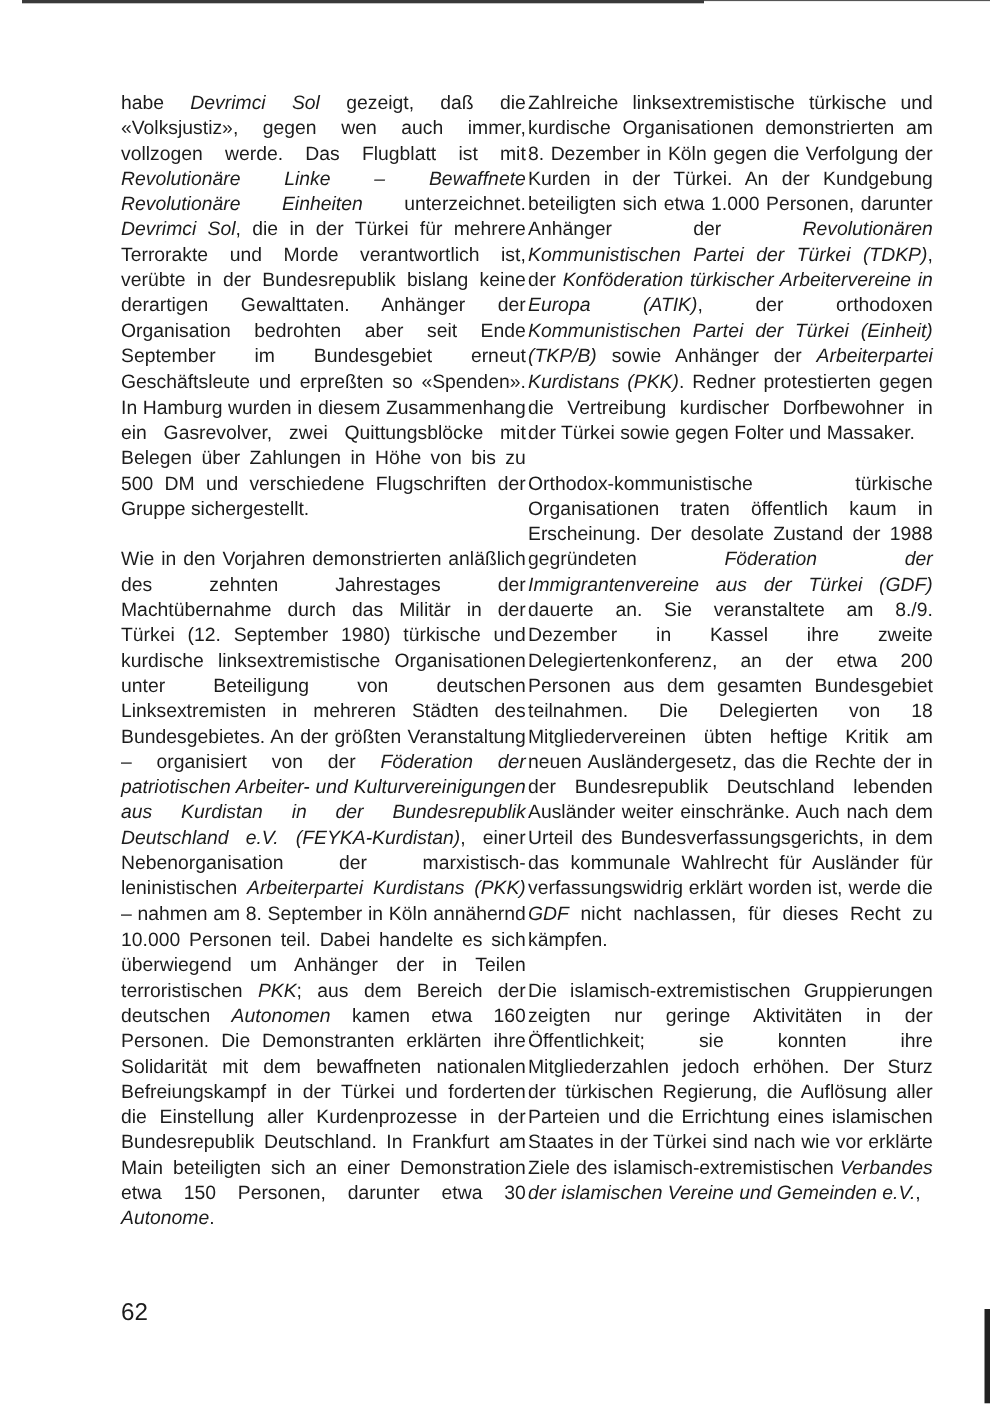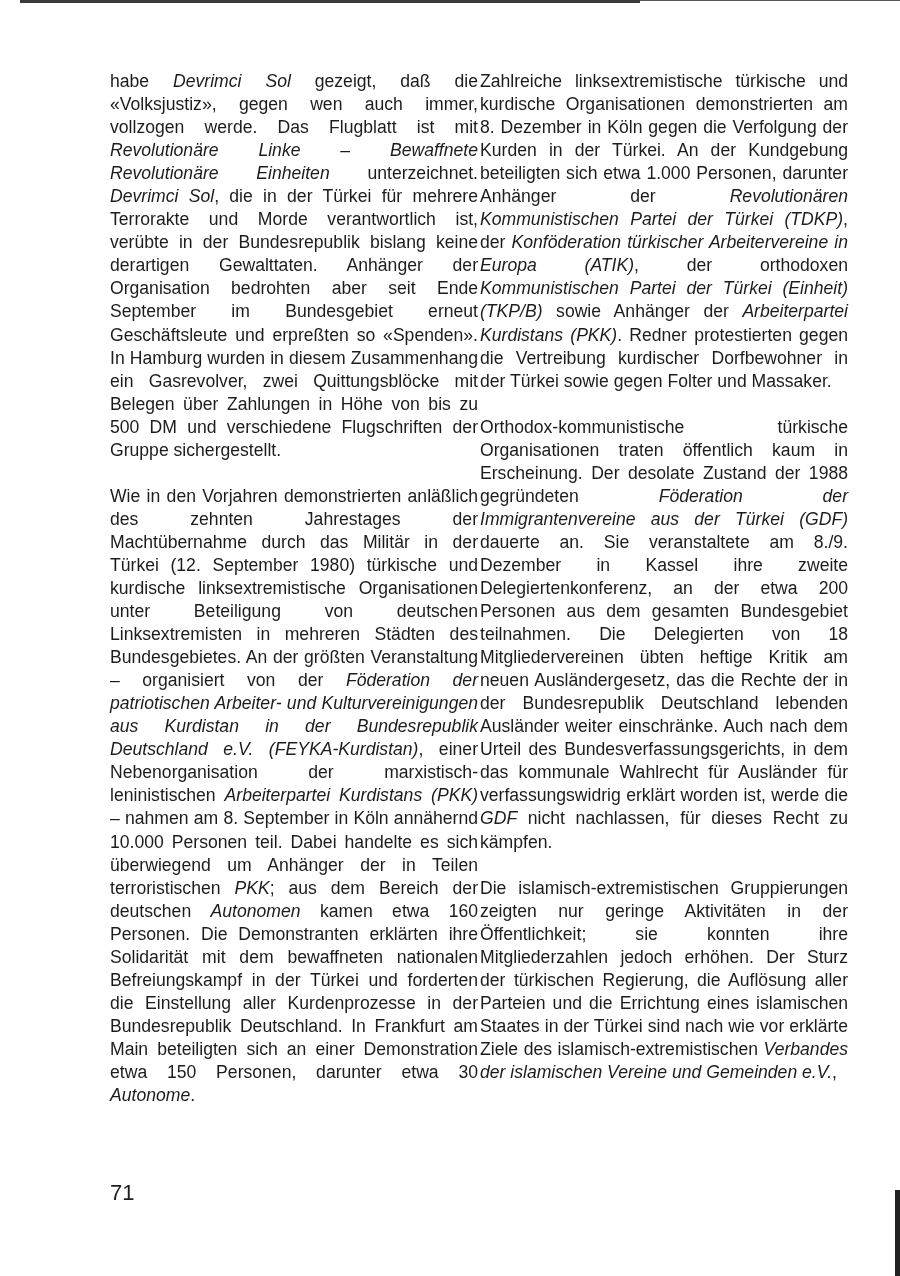--- a/index.html
+++ b/index.html
@@ -54,21 +54,21 @@
       top: 66px;
       width: 368px;
       font-size: 17.6px;
       line-height: 23.05px;
       text-align: justify;
       hyphens: none;
     }
     .col-left { left: 110px; }
     .col-right { left: 480px; }
     .para {
-      margin: 4px 0 23px 0;
+      margin: 16px 0 23px 0;
     }
     .para i { font-style: italic; }
     .page-number {
       position: absolute;
       left: 110px;
       top: 1180px;
       font-size: 22px;
       line-height: 26px;
       color: #1c1c1c;
     }
@@ -84,13 +84,13 @@
 <div class="column col-left">
     <p class="para"><span>habe </span><i>Devrimci Sol</i><span> gezeigt, daß die «Volksjustiz», gegen wen auch immer, vollzogen werde. Das Flugblatt ist mit </span><i>Revolutionäre Linke – Bewaffnete Revolutionäre Einheiten</i><span> unterzeichnet. </span><i>Devrimci Sol</i><span>, die in der Türkei für mehrere Terrorakte und Morde verantwortlich ist, verübte in der Bundesrepublik bislang keine derartigen Gewalttaten. Anhänger der Organisation bedrohten aber seit Ende September im Bundesgebiet erneut Geschäftsleute und erpreßten so «Spenden». In Hamburg wurden in diesem Zusammenhang ein Gasrevolver, zwei Quittungsblöcke mit Belegen über Zahlungen in Höhe von bis zu 500 DM und verschiedene Flugschriften der Gruppe sichergestellt.</span></p>
     <p class="para"><span>Wie in den Vorjahren demonstrierten anläßlich des zehnten Jahrestages der Machtübernahme durch das Militär in der Türkei (12. September 1980) türkische und kurdische linksextremistische Organisationen unter Beteiligung von deutschen Linksextremisten in mehreren Städten des Bundesgebietes. An der größten Veranstaltung – organisiert von der </span><i>Föderation der patriotischen Arbeiter- und Kulturvereinigungen aus Kurdistan in der Bundesrepublik Deutschland e.V. (FEYKA-Kurdistan)</i><span>, einer Nebenorganisation der marxistisch-leninistischen </span><i>Arbeiterpartei Kurdistans (PKK)</i><span> – nahmen am 8. September in Köln annähernd 10.000 Personen teil. Dabei handelte es sich überwiegend um Anhänger der in Teilen terroristischen </span><i>PKK</i><span>; aus dem Bereich der deutschen </span><i>Autonomen</i><span> kamen etwa 160 Personen. Die Demonstranten erklärten ihre Solidarität mit dem bewaffneten nationalen Befreiungskampf in der Türkei und forderten die Einstellung aller Kurdenprozesse in der Bundesrepublik Deutschland. In Frankfurt am Main beteiligten sich an einer Demonstration etwa 150 Personen, darunter etwa 30 </span><i>Autonome</i><span>.</span></p>
   </div>
 <div class="column col-right">
     <p class="para"><span>Zahlreiche linksextremistische türkische und kurdische Organisationen demonstrierten am 8. Dezember in Köln gegen die Verfolgung der Kurden in der Türkei. An der Kundgebung beteiligten sich etwa 1.000 Personen, darunter Anhänger der </span><i>Revolutionären Kommunistischen Partei der Türkei (TDKP)</i><span>, der </span><i>Konföderation türkischer Arbeitervereine in Europa (ATIK)</i><span>, der orthodoxen </span><i>Kommunistischen Partei der Türkei (Einheit) (TKP/B)</i><span> sowie Anhänger der </span><i>Arbeiterpartei Kurdistans (PKK)</i><span>. Redner protestierten gegen die Vertreibung kurdischer Dorfbewohner in der Türkei sowie gegen Folter und Massaker.</span></p>
     <p class="para"><span>Orthodox-kommunistische türkische Organisationen traten öffentlich kaum in Erscheinung. Der desolate Zustand der 1988 gegründeten </span><i>Föderation der Immigrantenvereine aus der Türkei (GDF)</i><span> dauerte an. Sie veranstaltete am 8./9. Dezember in Kassel ihre zweite Delegiertenkonferenz, an der etwa 200 Personen aus dem gesamten Bundesgebiet teilnahmen. Die Delegierten von 18 Mitgliedervereinen übten heftige Kritik am neuen Ausländergesetz, das die Rechte der in der Bundesrepublik Deutschland lebenden Ausländer weiter einschränke. Auch nach dem Urteil des Bundesverfassungsgerichts, in dem das kommunale Wahlrecht für Ausländer für verfassungswidrig erklärt worden ist, werde die </span><i>GDF</i><span> nicht nachlassen, für dieses Recht zu kämpfen.</span></p>
     <p class="para"><span>Die islamisch-extremistischen Gruppierungen zeigten nur geringe Aktivitäten in der Öffentlichkeit; sie konnten ihre Mitgliederzahlen jedoch erhöhen. Der Sturz der türkischen Regierung, die Auflösung aller Parteien und die Errichtung eines islamischen Staates in der Türkei sind nach wie vor erklärte Ziele des islamisch-extremistischen </span><i>Verbandes der islamischen Vereine und Gemeinden e.V.</i><span>,</span></p>
   </div>
 
-<div class="page-number">71</div>
+<div class="page-number">62</div>
 
 </body></html>

